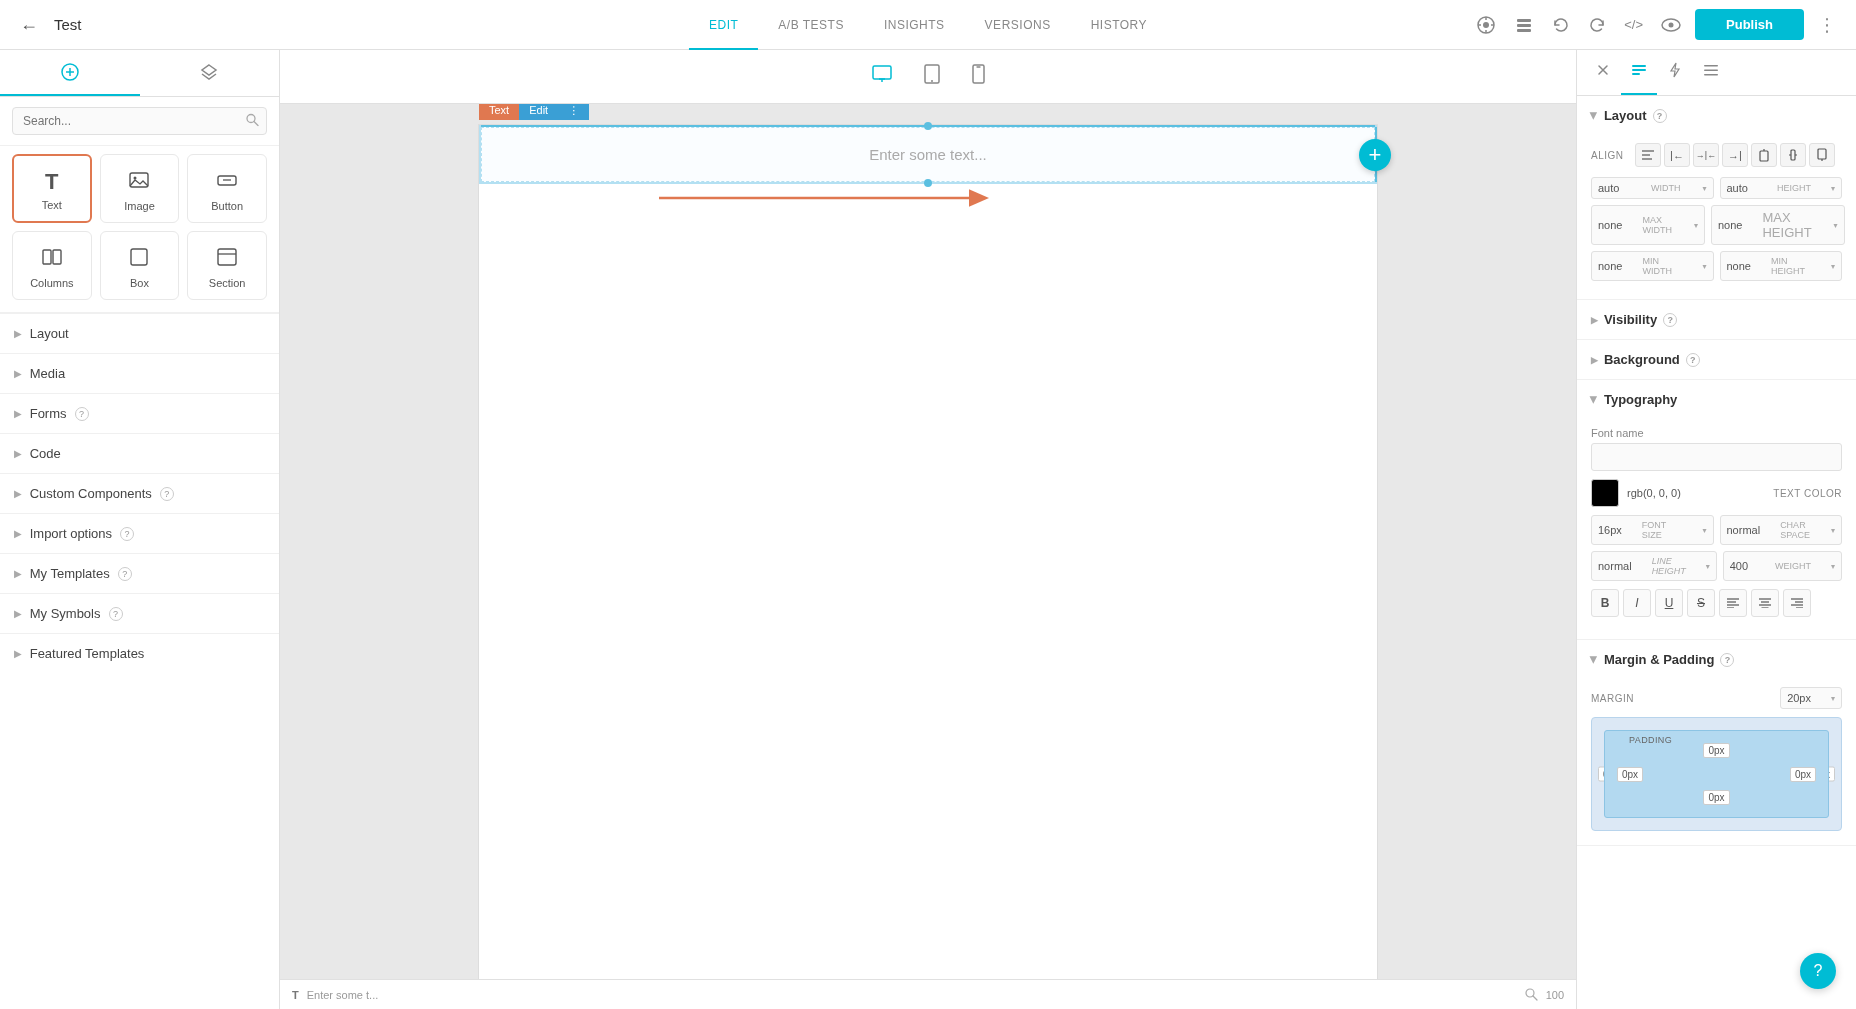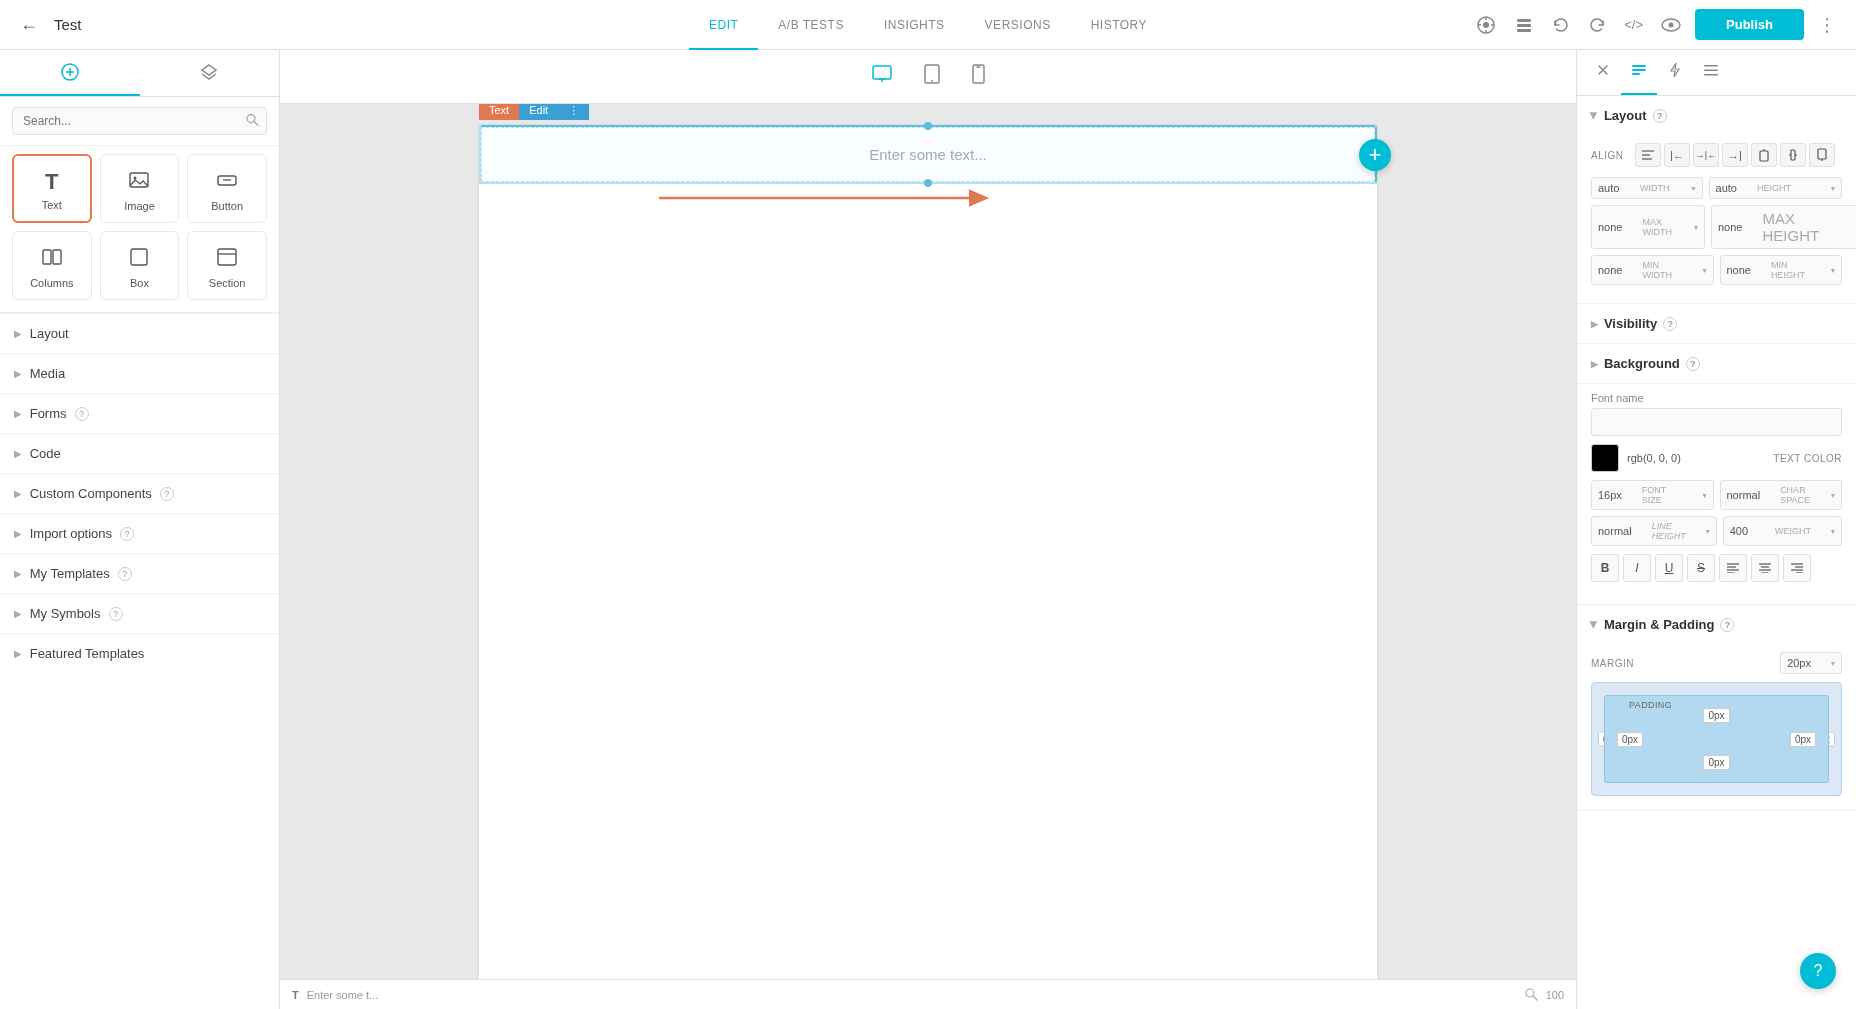--- a/index.html
+++ b/index.html
@@ -439,34 +439,34 @@
         </div>
 
         <div style="display:grid; grid-template-columns:1fr 1fr; gap:6px; margin-bottom:6px;">
           <div class="rp-field">
             <span class="rp-field-val">auto</span>
             <span style="font-size:9px; color:#aaa; margin-right:2px;">WIDTH</span>
             <span class="rp-dropdown-arrow">▾</span>
           </div>
           <div class="rp-field">
             <span class="rp-field-val">auto</span>
-            <span style="font-size:9px; color:#aaa; margin-right:20px;">HEIGHT</span>
+            <span style="font-size:9px; color:#aaa; margin-right:0;">HEIGHT</span>
             <span class="rp-dropdown-arrow">▾</span>
           </div>
         </div>
 
         <div style="display:grid; grid-template-columns:1fr 1fr; gap:6px; margin-bottom:6px;">
           <div class="rp-field">
             <span class="rp-field-val">none</span>
             <span style="font-size:9px; color:#aaa; margin-right:2px;">MAX WIDTH</span>
             <span class="rp-dropdown-arrow">▾</span>
           </div>
           <div class="rp-field">
             <span class="rp-field-val">none</span>
-            <span style="font-size:15px; color:#aaa; margin-right:20px;">MAX HEIGHT</span>
+            <span style="font-size:13px; color:#aaa; margin-right:2px;">MAX HEIGHT</span>
             <span class="rp-dropdown-arrow">▾</span>
           </div>
         </div>
 
         <div style="display:grid; grid-template-columns:1fr 1fr; gap:6px; margin-bottom:4px;">
           <div class="rp-field">
             <span class="rp-field-val">none</span>
             <span style="font-size:9px; color:#aaa; margin-right:2px;">MIN WIDTH</span>
             <span class="rp-dropdown-arrow">▾</span>
           </div>
@@ -489,20 +489,24 @@
 
     <div class="rp-section">
       <div class="rp-section-header">
         <span style="font-size:9px; color:#aaa; display:inline-block;">▶</span>
         <span>Background</span>
         <span class="help-circle">?</span>
       </div>
     </div>
 
     <div class="rp-section">
+      <div class="rp-section-header">
+        <span style="font-size:9px; color:#aaa; transform:rotate(90deg); display:inline-block;">▶</span>
+        <span>Typography</span>
+      </div>
       <div class="rp-section-body typography-section">
         <div style="font-size:11px; color:#888; margin-bottom:4px;">Font name</div>
         <input type="text" class="font-name-field" style="width: 100%; border: 1px solid rgb(224, 224, 224); border-radius: 3px; padding: 6px 10px; font-size: 12px; color: rgb(136, 136, 136); background: rgb(250, 250, 250); margin-bottom: 8px;">
 
         
         <div class="color-row">
           <div class="color-swatch" style="background:#000;"></div>
           <span class="color-label">rgb(0, 0, 0)</span>
           <span class="color-tag">TEXT COLOR</span>
         </div>

